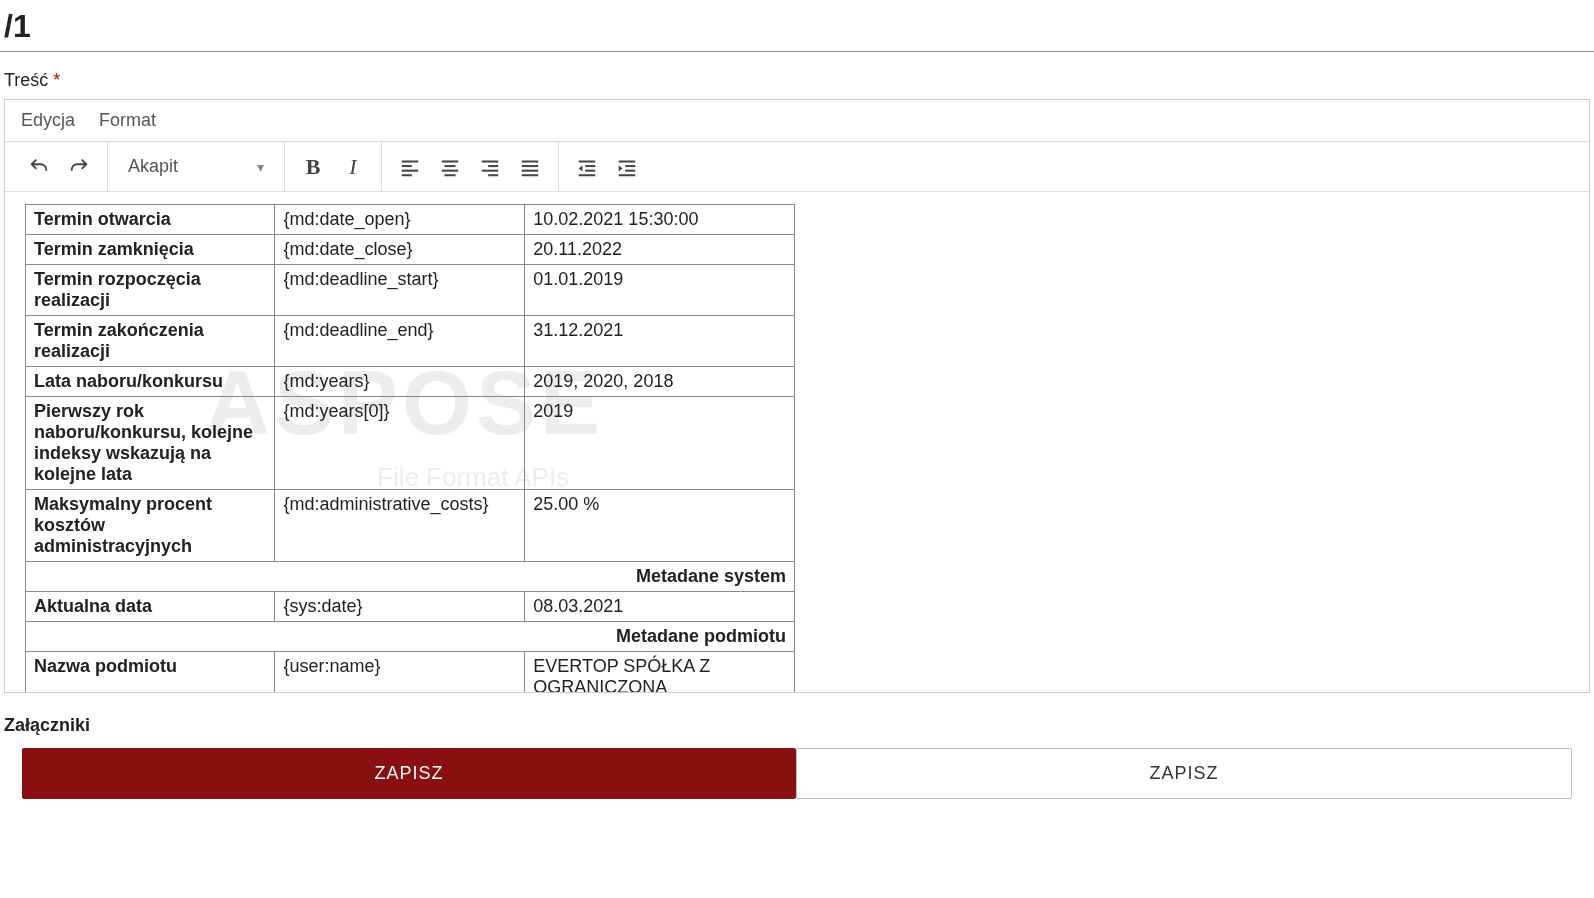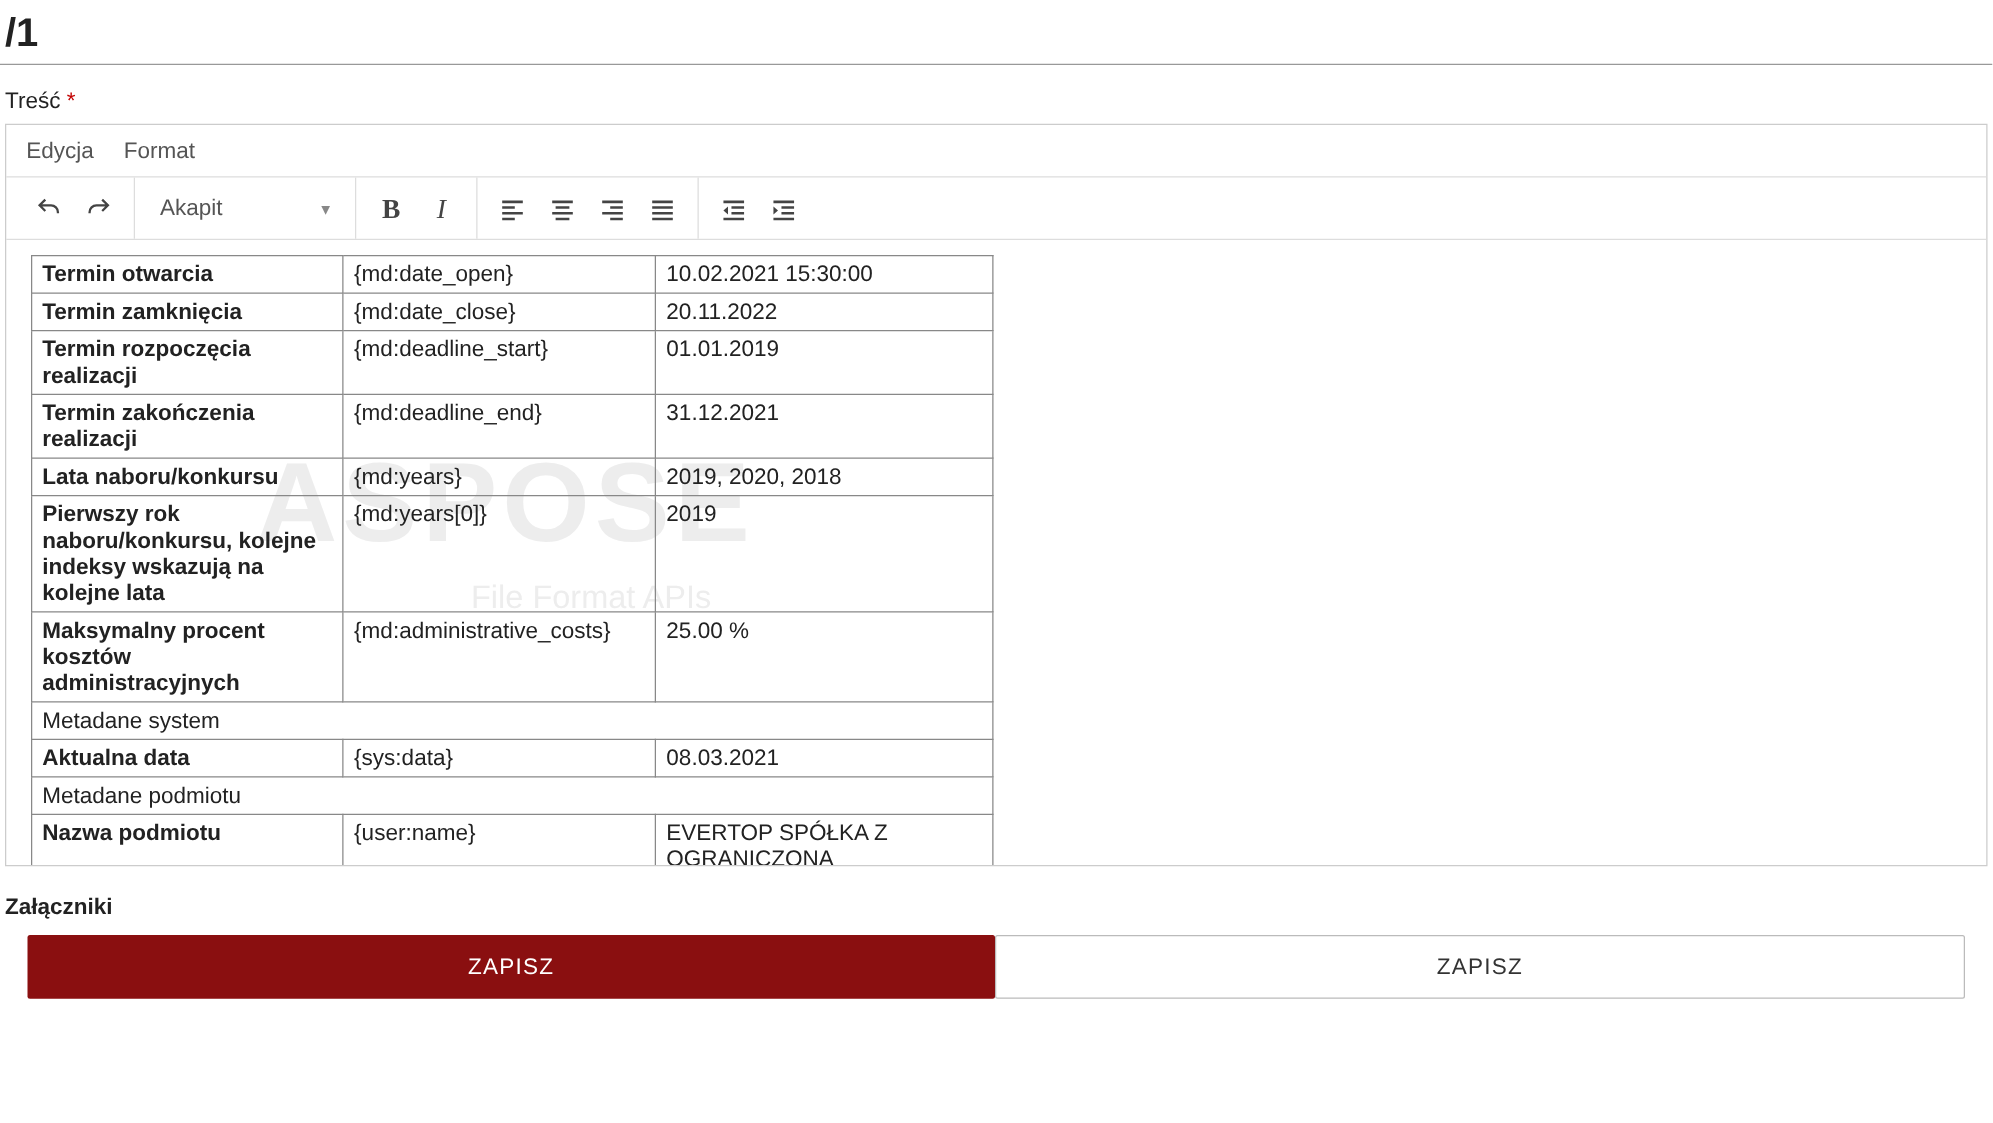--- a/index.html
+++ b/index.html
@@ -124,21 +124,21 @@
       z-index: 1;
     }
     table.md td {
       border: 1px solid #888;
       padding: 4px 8px;
       vertical-align: top;
     }
     table.md .lbl { font-weight: 700; width: 250px; }
     table.md .code { width: 250px; }
     table.md .val { width: 270px; }
-    table.md .section { font-weight: 400; text-align: left; }
+    table.md .section { font-weight: 700; text-align: right; }
     .content-area::-webkit-scrollbar { width: 18px; }
     .content-area::-webkit-scrollbar-track { background: #f0f0f0; }
     .content-area::-webkit-scrollbar-thumb { background: #bbb; border-radius: 0; }
     .attachments {
       font-size: 18px;
       font-weight: 700;
       margin: 22px 0 12px 4px;
     }
     .buttons {
       display: flex;
@@ -299,21 +299,21 @@
           <tr>
             <td class="lbl">Maksymalny procent kosztów administracyjnych</td>
             <td class="code">{md:administrative_costs}</td>
             <td class="val">25.00 %</td>
           </tr>
           <tr>
             <td colspan="3" class="section">Metadane system</td>
           </tr>
           <tr>
             <td class="lbl">Aktualna data</td>
-            <td class="code">{sys:data}</td>
+            <td class="code">{sys:date}</td>
             <td class="val">08.03.2021</td>
           </tr>
           <tr>
             <td colspan="3" class="section">Metadane podmiotu</td>
           </tr>
           <tr>
             <td class="lbl">Nazwa podmiotu</td>
             <td class="code">{user:name}</td>
             <td class="val">EVERTOP SPÓŁKA Z OGRANICZONĄ ODPOWIEDZIALNOŚCIĄ</td>
           </tr>

